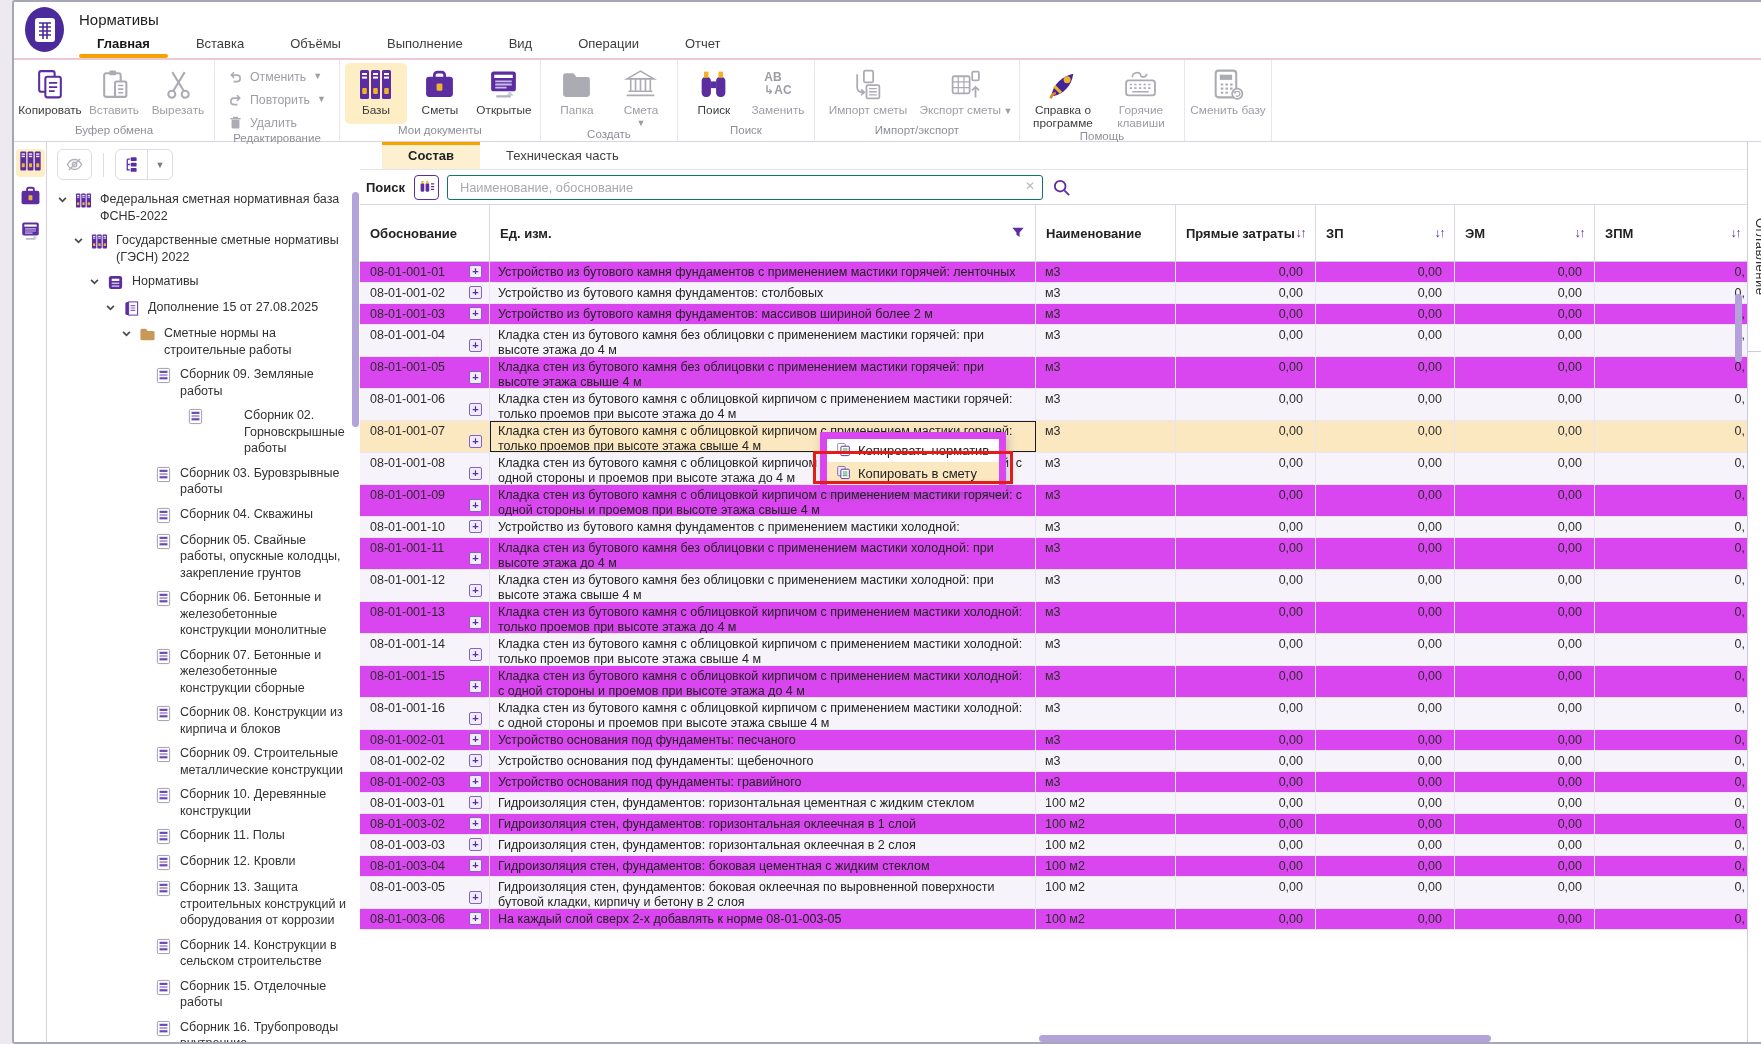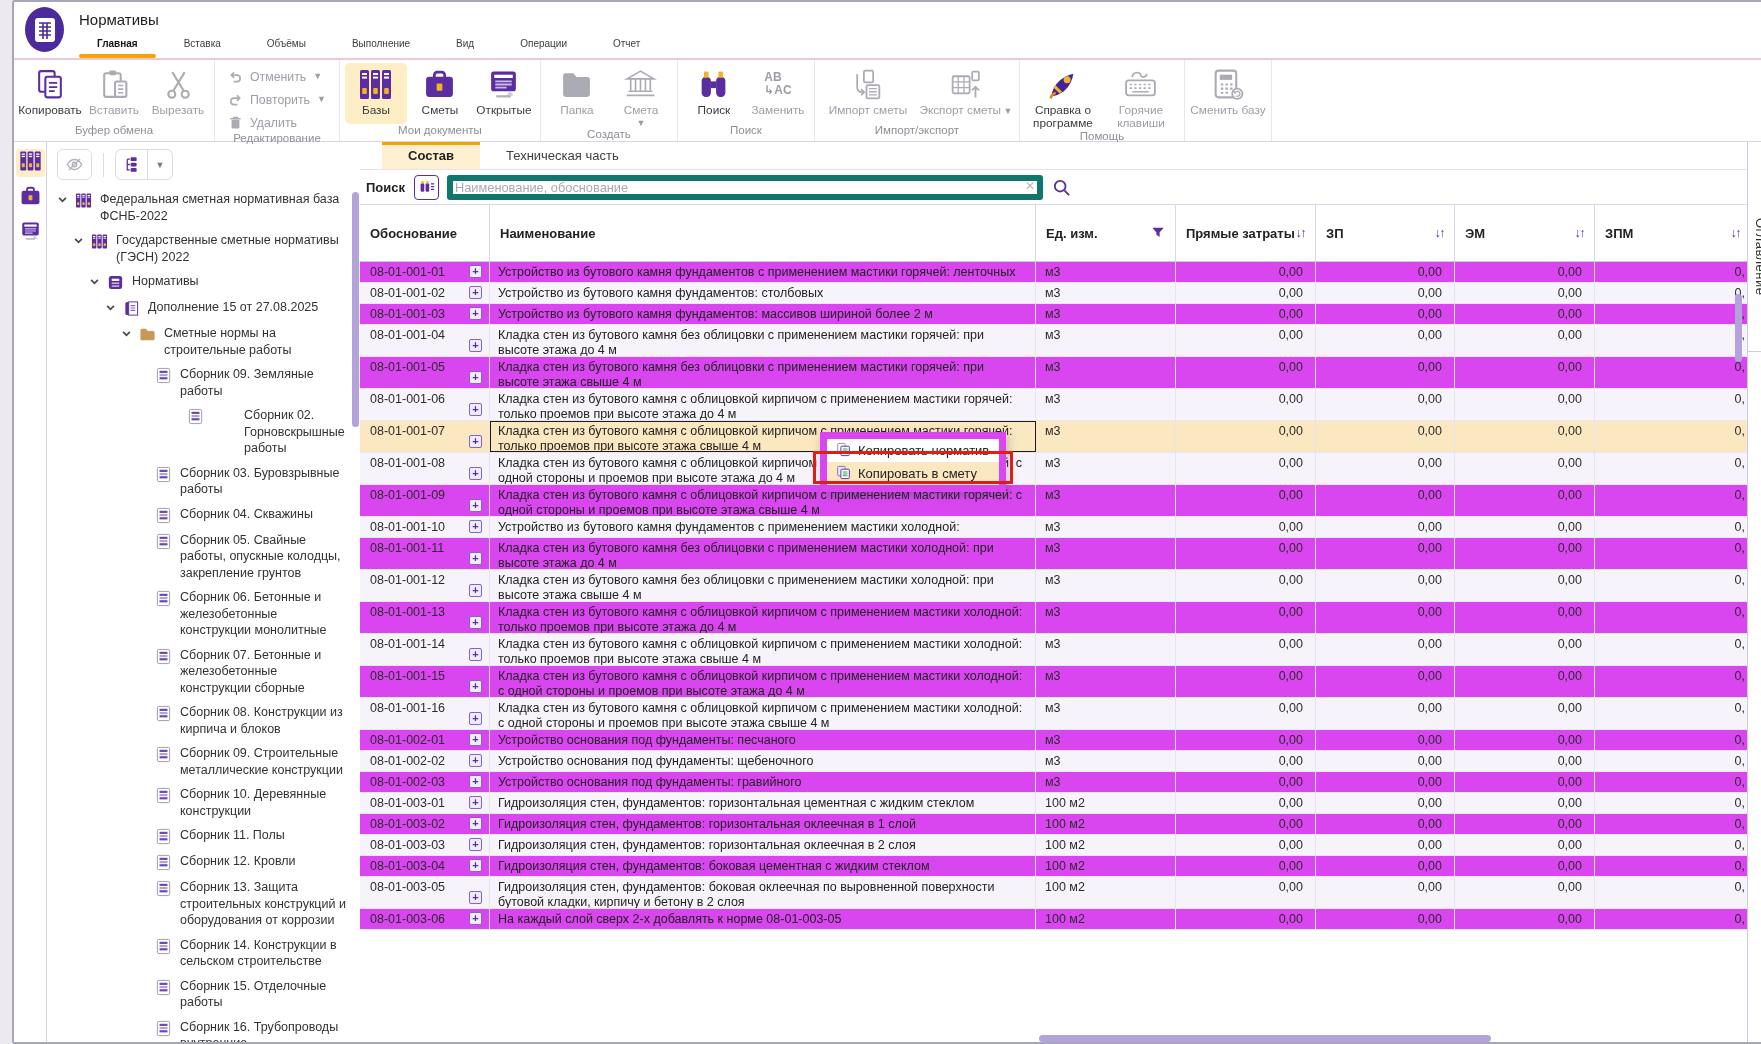--- a/index.html
+++ b/index.html
@@ -5,21 +5,21 @@
 *{margin:0;padding:0;box-sizing:border-box;cursor:default}
 html,body{width:1761px;height:1044px;overflow:hidden}
 body{font-family:"Liberation Sans","DejaVu Sans",sans-serif;background:#eceaf0;color:#333}
 .window{position:absolute;left:12px;top:0;width:1761px;height:1044px;background:#fff;border:2px solid #a6a6b6;border-radius:3px}
 
 .titlebar{position:absolute;left:0;top:0;right:0;height:58px;background:#fff;border-bottom:2px solid #ecc8d9}
 .logo{position:absolute;left:11px;top:5px;width:39px;height:45px;background:#4b2a9b;border-radius:50%;display:flex;align-items:center;justify-content:center}
 .logo svg{width:22px;height:26px}
 .app-title{position:absolute;left:65px;top:9px;font-size:15px;color:#1e1e1e}
 .rtabs{position:absolute;left:60px;bottom:0;height:29px;display:flex}
-.rtab{padding:0 23px;display:flex;align-items:center;font-size:10px;color:#3d3d3d;position:relative}
+.rtab{padding:0 23px;display:flex;align-items:center;font-size:13px;color:#3d3d3d;position:relative}
 .rtab.active{font-weight:bold;color:#161616}
 .rtab.active::after{content:"";position:absolute;left:5px;right:5px;bottom:0;height:4px;background:#f5a300;border-radius:2px}
 
 .ribbon{position:absolute;left:0;top:58px;right:0;height:82px;display:flex;background:#fff;border-bottom:1px solid #dad4e2}
 .rgroup{display:flex;flex-direction:column;border-right:1px solid #eae6f0;padding:3px 5px 0}
 .rgroup-buttons{flex:1;display:flex;align-items:stretch;gap:2px}
 .rgroup-label{height:17px;text-align:center;font-size:11.5px;color:#8e8e98;white-space:nowrap;padding:0 8px 2px}
 .rbtn{width:62px;display:flex;flex-direction:column;align-items:center;padding-top:3px;gap:2px;font-size:11.8px;line-height:1.12;text-align:center;color:#3c3c3c;border-radius:5px}
 .rbtn.w74{width:76px}.rbtn.w92{width:96px}
 .rbtn .bic{height:36px;display:flex;align-items:center;justify-content:flex-end;color:#5b2da0}
@@ -59,21 +59,21 @@
 .doctabs{position:absolute;left:346px;top:140px;width:1391px;height:28px;background:#fff;border-bottom:1px solid #e6e2ee;display:flex;align-items:stretch;padding-left:22px}
 .dtab{display:flex;align-items:center;justify-content:center;font-size:13px;color:#3f3f3f;padding:0 26px;position:relative}
 .dtab.active{background:#fcf0d0;font-weight:bold;color:#222}
 .dtab.active::before{content:"";position:absolute;left:0;right:0;top:0;height:3px;background:#f5a300}
 
 .searchrow{position:absolute;left:346px;top:168px;width:1391px;height:34px;background:#fff;display:flex;align-items:center}
 .search-label{font-weight:bold;font-size:13px;color:#222;margin-left:6px}
 .search-iconbtn{width:25px;height:25px;border:1px solid #5b2da0;border-radius:4px;margin-left:9px;display:flex;align-items:center;justify-content:center}
 .search-iconbtn svg{width:16px;height:16px}
 .search-input{position:relative;margin-left:8px;width:596px;height:25px}
-.search-input input{width:100%;height:100%;border:6px solid #0f766e;border-radius:3px;padding:0 26px 0 2px;font-size:12.8px;font-family:inherit;color:#333;outline:none}
+.search-input input{width:100%;height:100%;border:1px solid #0f766e;border-radius:3px;padding:0 26px 0 12px;font-size:12.8px;font-family:inherit;color:#333;outline:none}
 .search-input input::placeholder{color:#a9a9b2}
 .search-clear{position:absolute;right:8px;top:4px;color:#b6b6be;font-size:12px}
 .search-mag{margin-left:9px;display:flex}
 .search-mag svg{width:19px;height:19px}
 
 .tbl{position:absolute;left:346px;top:202px;width:1391px;background:#fff}
 .trow{display:grid;grid-template-columns:130px 546px 140px 140px 139px 140px 156px}
 .trow .cell{border-right:1px solid #e7e3f0;position:relative;overflow:hidden}
 .thead{height:58px;border-top:1px solid #dad5e4;border-bottom:1px solid #cfc9dd}
 .thead .cell{display:flex;align-items:center;padding:0 10px;font-size:13px;font-weight:bold;color:#222;border-right:1px solid #ddd8e7}
@@ -729,29 +729,29 @@
         </svg>
     </div>
   </div>
 
   <div class="tbl" id="tbl">
       <div class="trow thead">
         <div class="cell">
           <span>Обоснование</span>
         </div>
         <div class="cell">
-          <span>Наименование</span>
-        </div>
-        <div class="cell">
           <span>Ед. изм.</span>
           <span class="hicon funnel">
             <svg viewBox="0 0 16 16">
               <path d="M1.5 2h13l-4.7 5.4v5.2L6.2 10V7.4z" fill="#5b2da0"></path>
             </svg>
           </span>
+        </div>
+        <div class="cell">
+          <span>Наименование</span>
         </div>
         <div class="cell">
           <span>Прямые затраты</span>
           <span class="hicon sorticon">↓↑</span>
         </div>
         <div class="cell">
           <span>ЗП</span>
           <span class="hicon sorticon">↓↑</span>
         </div>
         <div class="cell">

